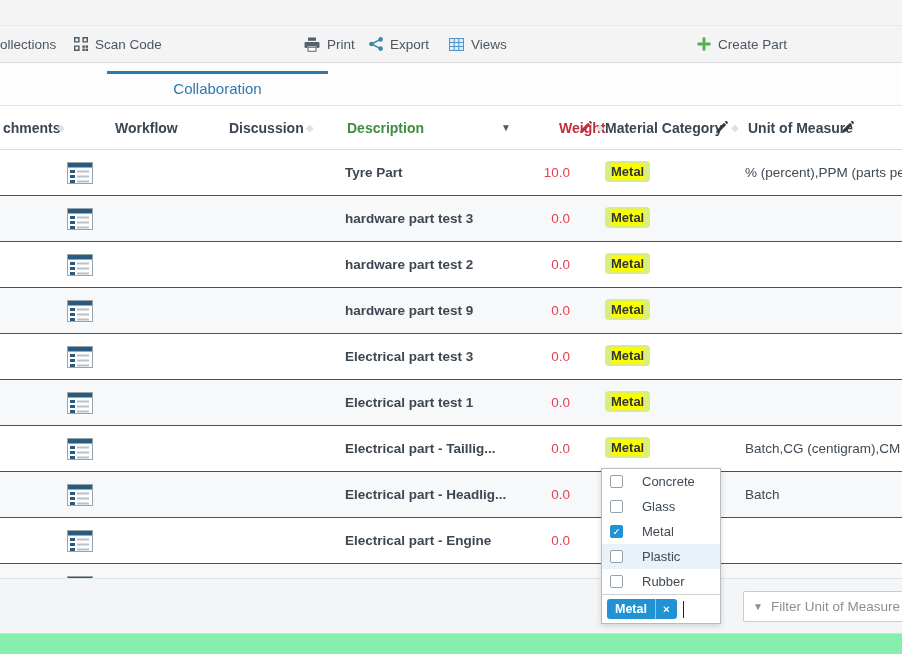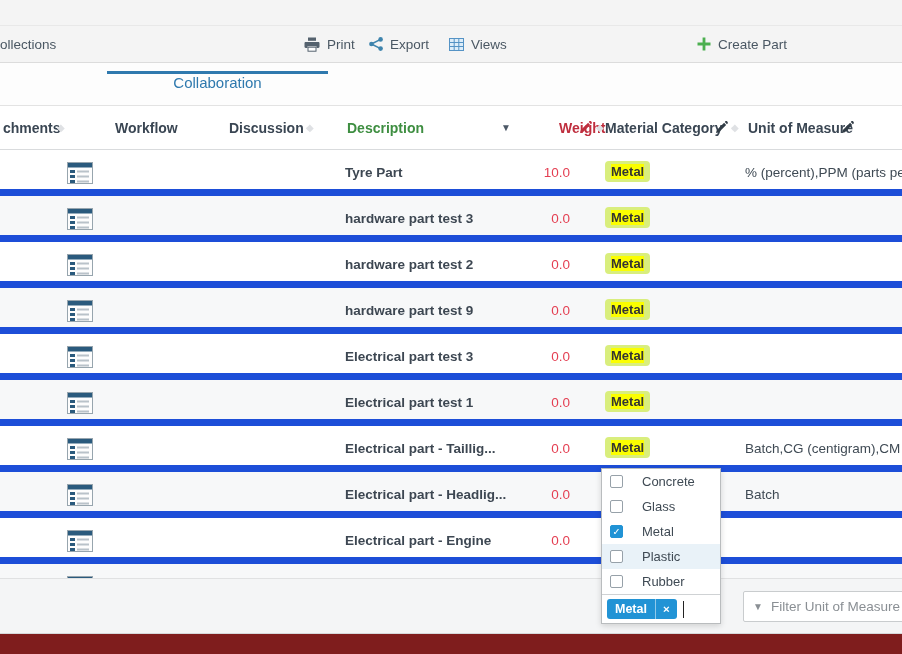--- a/index.html
+++ b/index.html
@@ -1,44 +1,44 @@
 <!DOCTYPE html>
 <html><head>
 <meta charset="utf-8">
 <style>
   * { margin:0; padding:0; box-sizing:border-box; }
   html,body { background:#fff; }
   body { font-family:"Liberation Sans","DejaVu Sans",sans-serif; }
-  .screen { position:relative; width:902px; height:654px; overflow:hidden; background:#7f1d1d; }
+  .screen { position:relative; width:902px; height:654px; overflow:hidden; background:#86efac; }
 
   
   .topstrip { height:26px; background:#f4f4f4; border-bottom:1px solid #e8e8e8; }
   .toolbar { position:relative; height:37px; background:#f4f4f4; border-bottom:1px solid #dcdcdc; }
   .tb-item { position:absolute; top:0; height:36px; display:flex; align-items:center; gap:7px;
              font-size:13.5px; color:#4a5763; cursor:pointer; white-space:nowrap; }
   .tb-item svg { display:block; }
 
   
   .tabbar { position:relative; height:43px; background:#fdfdfd; border-bottom:1px solid #e3e3e3; }
   .tab { position:absolute; left:107px; top:8px; width:221px; border-top:3px solid #2f79ae;
-         color:#2f79ae; font-size:15px; text-align:center; cursor:pointer; }
+         color:#2f79ae; font-size:15px; text-align:center; padding-top:6px; cursor:pointer; }
 
   
   .thead { position:relative; height:44px; background:#fff; border-bottom:1px solid #d9dbdd;
            font-size:14px; font-weight:bold; color:#3a4653; }
   .th { position:absolute; top:0; line-height:44px; white-space:nowrap; cursor:pointer; }
   .th-desc { color:#3e8e41; }
   .th-weight { color:#bf2e3e;margin-left:32px; }
   .ghost { position:absolute; top:0; line-height:44px; font-size:10px; color:#dfe1e4; }
   .caret { position:absolute; top:0; line-height:44px; font-size:10px; color:#4c5866; cursor:pointer; }
   .pencil { position:absolute; top:15px; cursor:pointer; }
   .pencil.red { color:#bf2e3e; } .pencil.dark { color:#313c46; }
 
   
-  .row { position:relative; height:46px; background:#fff; border-bottom:7px solid #1d4ed8; }
+  .row { position:relative; height:46px; background:#fff; border-bottom:1px solid #1d4ed8; }
   .row.alt { background:#f7f8f9; }
   .row-partial { height:14px; border-bottom:none; overflow:hidden; }
   .cell-icon { position:absolute; left:67px; top:12px; width:26px; height:22px; cursor:pointer; }
   .cell-desc { position:absolute; left:345px; top:0; line-height:46px; font-size:13.5px;
                font-weight:bold; color:#3d4752; white-space:nowrap; }
   .cell-weight { position:absolute; left:480px; top:0; width:90px; text-align:right;
                  line-height:46px; font-size:13.5px; color:#e43f52; }
   .cell-material { position:absolute; left:605px; top:11px; }
   .badge { display:inline-block; background:#d9ee7d; border-radius:4px; padding:3px 6px;
            font-size:13px; font-weight:bold; color:#333; cursor:pointer; }
@@ -75,20 +75,34 @@
 </head>
 <body>
 
 <div class="screen">
 
   <div class="topstrip"></div>
 
   <div class="toolbar">
     <div class="tb-item" style="left:0">
       <span>ollections</span>
+    </div>
+    <div class="tb-item" style="left:74px">
+      <span>
+          <svg width="14" height="14" viewBox="0 0 15 15" fill="#4c5866">
+            <path d="M0 0h6v6H0zm1.5 1.5v3h3v-3z"></path>
+            <path d="M9 0h6v6H9zm1.5 1.5v3h3v-3z"></path>
+            <path d="M0 9h6v6H0zm1.5 1.5v3h3v-3z"></path>
+            <rect x="9" y="9" width="2.6" height="2.6"></rect>
+            <rect x="12.4" y="12.4" width="2.6" height="2.6"></rect>
+            <rect x="12.4" y="9" width="2.6" height="2.6"></rect>
+            <rect x="9" y="12.4" width="2.6" height="2.6"></rect>
+          </svg>
+        </span>
+      <span>Scan Code</span>
     </div>
     <div class="tb-item" style="left:304px">
       <span>
           <svg width="16" height="15" viewBox="0 0 16 15">
             <rect x="4" y="0.5" width="8" height="3.3" fill="#55626e"></rect>
             <path d="M0.5 6.2c0-.7.5-1.2 1.2-1.2h12.6c.7 0 1.2.5 1.2 1.2v3.6c0 .7-.5 1.2-1.2 1.2h-1.8V9.3H3.5V11H1.7c-.7 0-1.2-.5-1.2-1.2z" fill="#55626e"></path>
             <rect x="4" y="10.2" width="8" height="4" fill="#fff" stroke="#55626e"></rect>
           </svg>
         </span>
       <span>Print</span>

